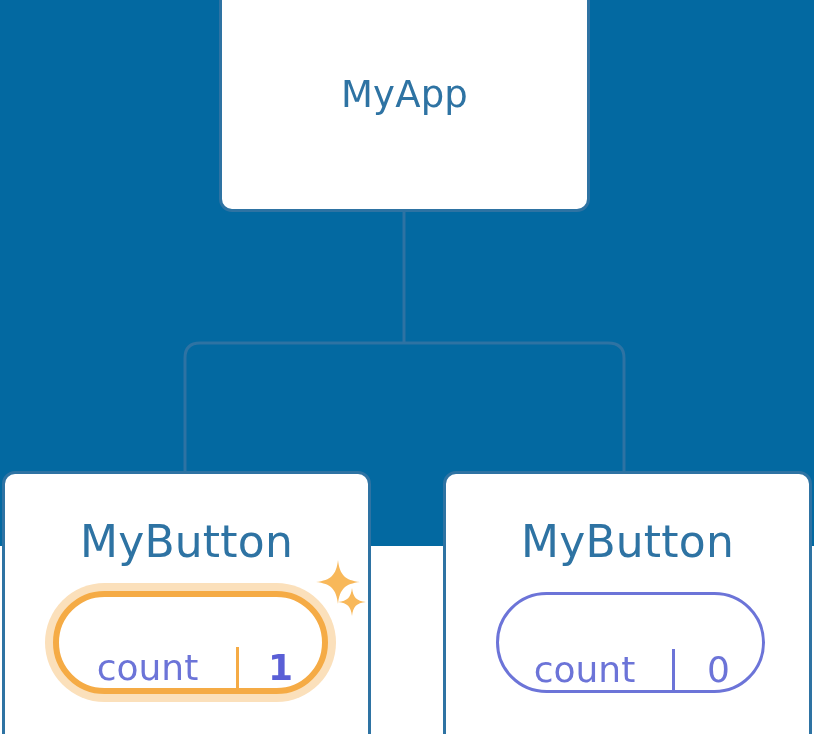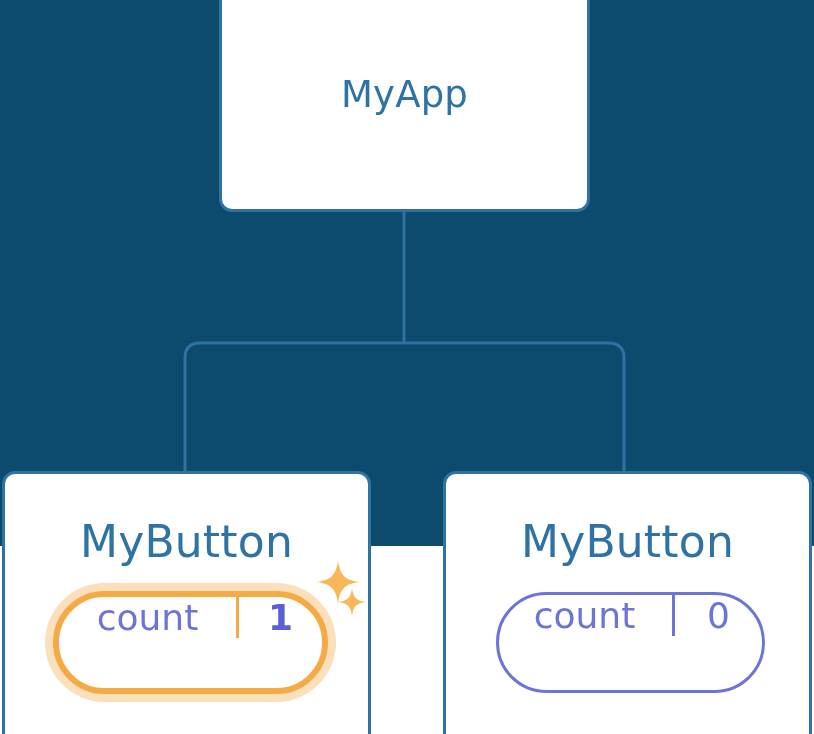--- a/index.html
+++ b/index.html
@@ -11,21 +11,21 @@
     width: 814px;
     height: 734px;
     overflow: hidden;
     font-family: "DejaVu Sans", "Liberation Sans", sans-serif;
   }
 
   #stage {
     position: relative;
     width: 814px;
     height: 546px;
-    background: #0c4a6e;
+    background: #0369a1;
     text-decoration: underline;
   }
 
   
   #connectors {
     position: absolute;
     left: 0;
     top: 0;
     width: 814px;
     height: 734px;
@@ -88,21 +88,21 @@
     position: absolute;
     top: 104px;
     left: 0;
     width: 100%;
     height: 130px;
   }
 
   .pill {
     position: absolute;
     display: flex;
-    align-items: flex-start;
+    align-items: flex-end;
     box-sizing: border-box;
     background: #ffffff;
     border-radius: 999px;
     overflow: hidden;
   }
 
   .pill-label,
   .pill-value {
     display: flex;
     align-items: center;

